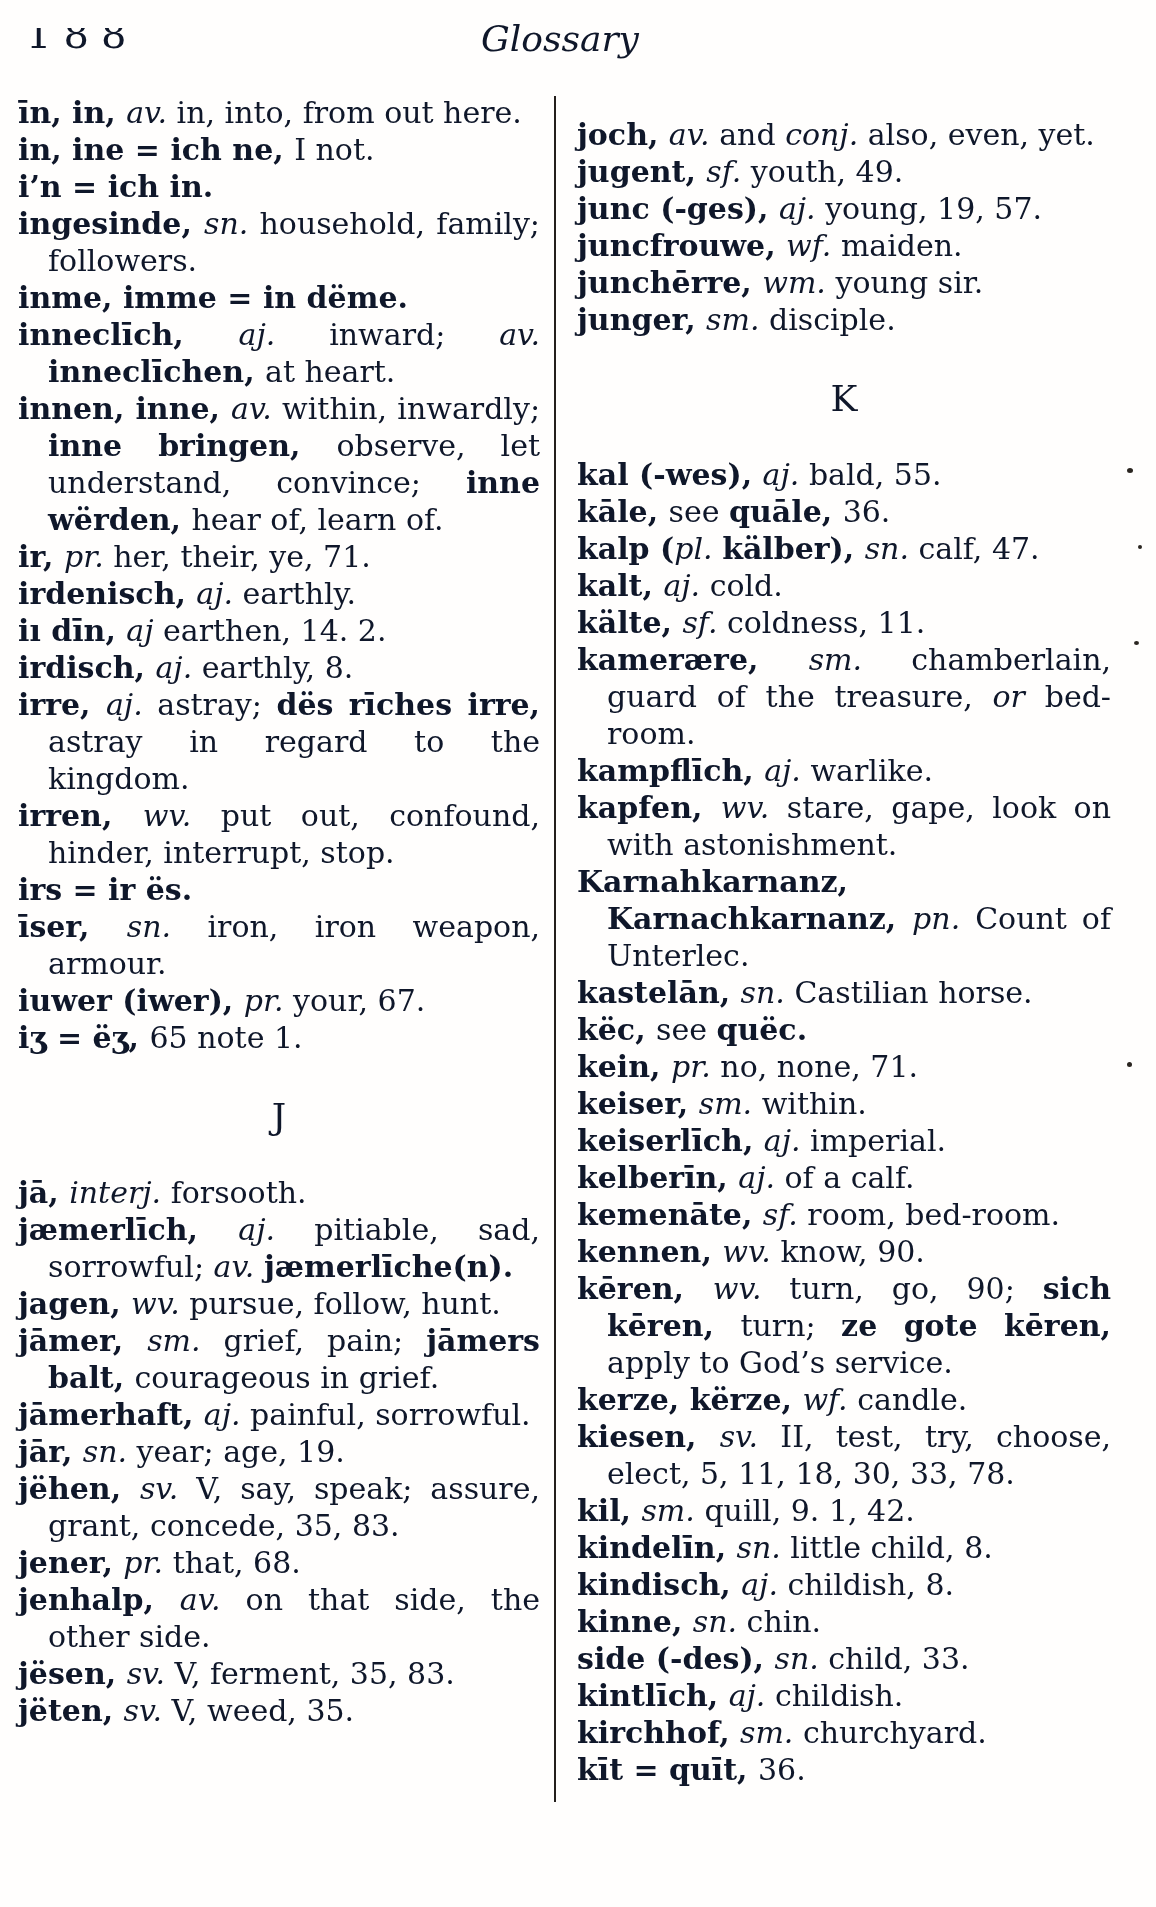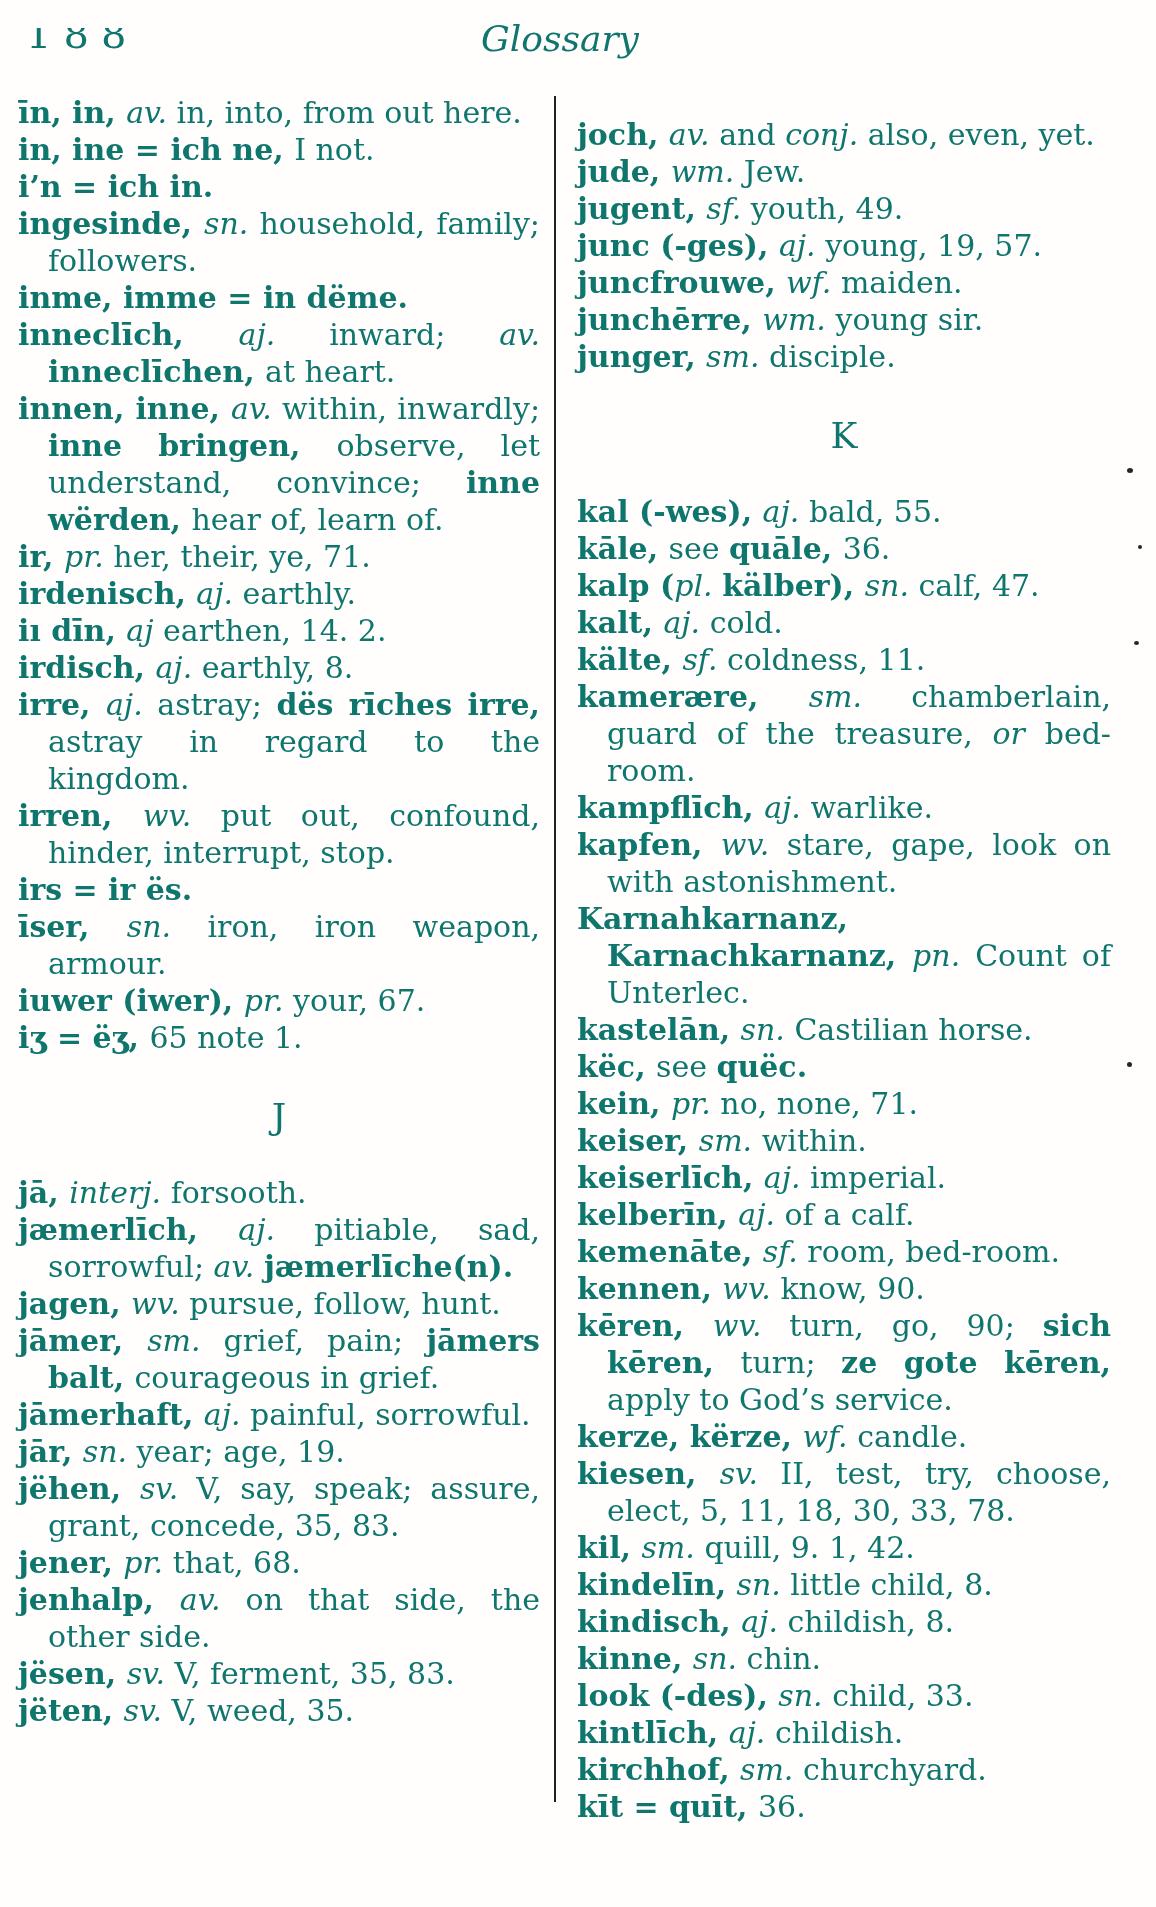--- a/index.html
+++ b/index.html
@@ -3,21 +3,21 @@
 <meta charset="utf-8">
 <style>
   html, body { margin: 0; padding: 0; background: #ffffff; }
   .page {
     position: relative;
     width: 1156px;
     height: 1907px;
     background: #fffefd;
     overflow: hidden;
     font-family: "DejaVu Serif", "Liberation Serif", serif;
-    color: #0f766e;
+    color: #0f172a;
   }
   
   .page-number-clip {
     position: absolute;
     left: 26px;
     top: 28px;
     height: 34px;
     overflow: hidden;
   }
   .page-number-text {
@@ -127,21 +127,20 @@
       <p class="entry"><span class="seg-b">jāmerhaft, </span><span class="seg-i">aj. </span><span class="seg-r">painful, sorrowful.</span></p>
       <p class="entry"><span class="seg-b">jār, </span><span class="seg-i">sn. </span><span class="seg-r">year; age, 19.</span></p>
       <p class="entry"><span class="seg-b">jëhen, </span><span class="seg-i">sv. </span><span class="seg-r">V, say, speak; assure, grant, concede, 35, 83.</span></p>
       <p class="entry"><span class="seg-b">jener, </span><span class="seg-i">pr. </span><span class="seg-r">that, 68.</span></p>
       <p class="entry"><span class="seg-b">jenhalp, </span><span class="seg-i">av. </span><span class="seg-r">on that side, the other side.</span></p>
       <p class="entry"><span class="seg-b">jësen, </span><span class="seg-i">sv. </span><span class="seg-r">V, ferment, 35, 83.</span></p>
       <p class="entry"><span class="seg-b">jëten, </span><span class="seg-i">sv. </span><span class="seg-r">V, weed, 35.</span></p>
     </div>
   <div class="column column-right">
       <p class="entry"><span class="seg-b">joch, </span><span class="seg-i">av. </span><span class="seg-r">and </span><span class="seg-i">conj. </span><span class="seg-r">also, even, yet.</span></p>
-      <p class="entry"><span class="seg-b">jude, </span><span class="seg-i">wm. </span><span class="seg-r">Jew.</span></p>
       <p class="entry"><span class="seg-b">jugent, </span><span class="seg-i">sf. </span><span class="seg-r">youth, 49.</span></p>
       <p class="entry"><span class="seg-b">junc (-ges), </span><span class="seg-i">aj. </span><span class="seg-r">young, 19, 57.</span></p>
       <p class="entry"><span class="seg-b">juncfrouwe, </span><span class="seg-i">wf. </span><span class="seg-r">maiden.</span></p>
       <p class="entry"><span class="seg-b">junchērre, </span><span class="seg-i">wm. </span><span class="seg-r">young sir.</span></p>
       <p class="entry"><span class="seg-b">junger, </span><span class="seg-i">sm. </span><span class="seg-r">disciple.</span></p>
       <div class="section-heading">K</div>
       <p class="entry"><span class="seg-b">kal (-wes), </span><span class="seg-i">aj. </span><span class="seg-r">bald, 55.</span></p>
       <p class="entry"><span class="seg-b">kāle, </span><span class="seg-r">see </span><span class="seg-b">quāle, </span><span class="seg-r">36.</span></p>
       <p class="entry"><span class="seg-b">kalp (</span><span class="seg-i">pl. </span><span class="seg-b">kälber), </span><span class="seg-i">sn. </span><span class="seg-r">calf, 47.</span></p>
       <p class="entry"><span class="seg-b">kalt, </span><span class="seg-i">aj. </span><span class="seg-r">cold.</span></p>
@@ -158,21 +157,21 @@
       <p class="entry"><span class="seg-b">kelberīn, </span><span class="seg-i">aj. </span><span class="seg-r">of a calf.</span></p>
       <p class="entry"><span class="seg-b">kemenāte, </span><span class="seg-i">sf. </span><span class="seg-r">room, bed-room.</span></p>
       <p class="entry"><span class="seg-b">kennen, </span><span class="seg-i">wv. </span><span class="seg-r">know, 90.</span></p>
       <p class="entry"><span class="seg-b">kēren, </span><span class="seg-i">wv. </span><span class="seg-r">turn, go, 90; </span><span class="seg-b">sich kēren, </span><span class="seg-r">turn; </span><span class="seg-b">ze gote kēren, </span><span class="seg-r">apply to God’s service.</span></p>
       <p class="entry"><span class="seg-b">kerze, kërze, </span><span class="seg-i">wf. </span><span class="seg-r">candle.</span></p>
       <p class="entry"><span class="seg-b">kiesen, </span><span class="seg-i">sv. </span><span class="seg-r">II, test, try, choose, elect, 5, 11, 18, 30, 33, 78.</span></p>
       <p class="entry"><span class="seg-b">kil, </span><span class="seg-i">sm. </span><span class="seg-r">quill, 9. 1, 42.</span></p>
       <p class="entry"><span class="seg-b">kindelīn, </span><span class="seg-i">sn. </span><span class="seg-r">little child, 8.</span></p>
       <p class="entry"><span class="seg-b">kindisch, </span><span class="seg-i">aj. </span><span class="seg-r">childish, 8.</span></p>
       <p class="entry"><span class="seg-b">kinne, </span><span class="seg-i">sn. </span><span class="seg-r">chin.</span></p>
-      <p class="entry"><span class="seg-b">look (-des), </span><span class="seg-i">sn. </span><span class="seg-r">child, 33.</span></p>
+      <p class="entry"><span class="seg-b">side (-des), </span><span class="seg-i">sn. </span><span class="seg-r">child, 33.</span></p>
       <p class="entry"><span class="seg-b">kintlīch, </span><span class="seg-i">aj. </span><span class="seg-r">childish.</span></p>
       <p class="entry"><span class="seg-b">kirchhof, </span><span class="seg-i">sm. </span><span class="seg-r">churchyard.</span></p>
       <p class="entry"><span class="seg-b">kīt = quīt, </span><span class="seg-r">36.</span></p>
     </div>
 
   <div class="speckle speckle-1"></div>
   <div class="speckle speckle-2"></div>
   <div class="speckle speckle-3"></div>
   <div class="speckle speckle-4"></div>
 

